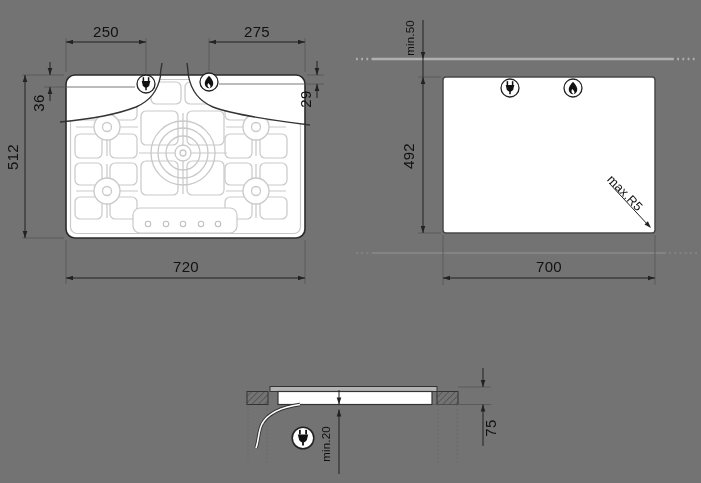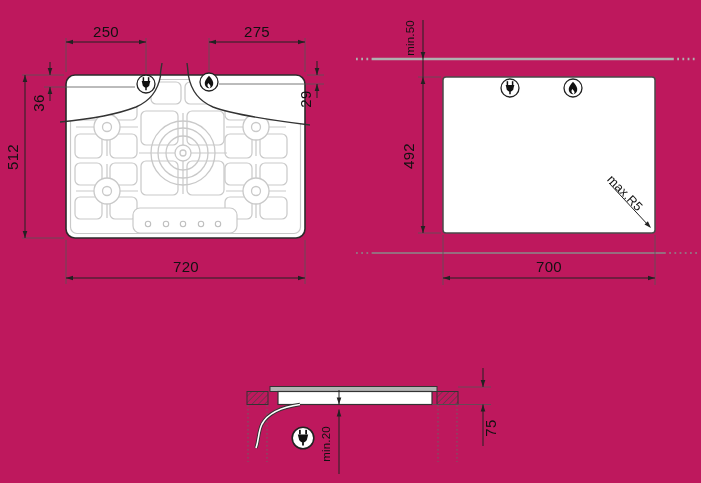--- a/index.html
+++ b/index.html
@@ -1,17 +1,17 @@
 <!DOCTYPE html>
 <html><head>
 <meta charset="utf-8">
 <style>
   html,body{margin:0;padding:0;background:#fff;}
   .canvas{
-    position:relative;width:701px;height:483px;background:#be185d;overflow:hidden;
+    position:relative;width:701px;height:483px;background:#737373;overflow:hidden;
     font-family:"Liberation Sans","DejaVu Sans",sans-serif;
   }
   svg text{
     font-family:"Liberation Sans","DejaVu Sans",sans-serif;
     fill:#111;
   }
   .dim-num{font-size:15px;letter-spacing:.3px;}
   .dim-small{font-size:11.5px;letter-spacing:.2px;}
   .dim-r{font-size:12.5px;letter-spacing:.2px;}
 </style>

